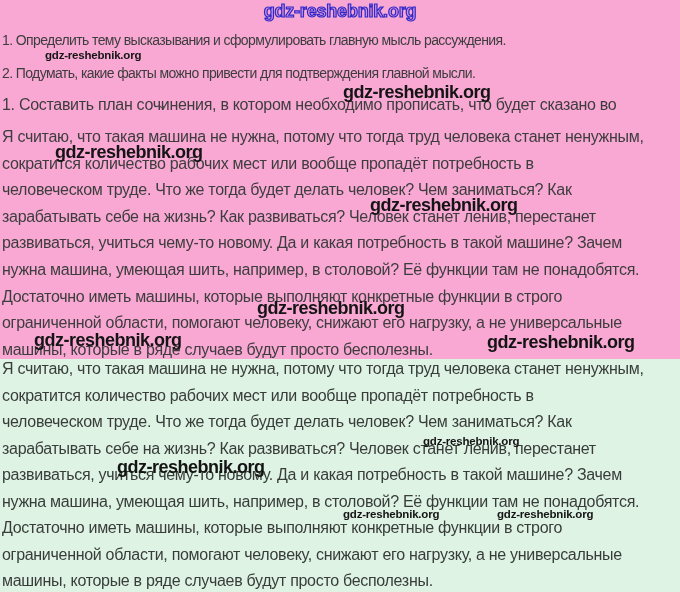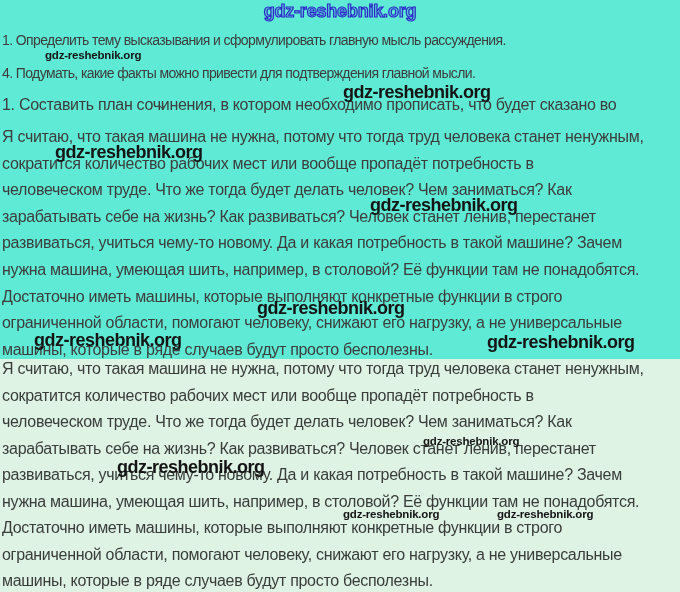--- a/index.html
+++ b/index.html
@@ -1,17 +1,17 @@
 <!DOCTYPE html>
 <html><head>
 <meta charset="utf-8">
 <style>
   html,body{margin:0;padding:0;background:#fff;}
   .page{
-    position:relative;width:680px;height:592px;overflow:hidden;background:#5eead4;
+    position:relative;width:680px;height:592px;overflow:hidden;background:#f9a8d4;
     font-family:"Liberation Sans","DejaVu Sans",sans-serif;color:#3d3d3d;
   }
   
   .wm-blue{
     position:absolute;top:1px;left:0;right:0;text-align:center;
     font-size:18px;font-weight:700;letter-spacing:-0.2px;
     color:rgba(47,40,203,0.18);-webkit-text-stroke:1.2px #2f28cb;
     white-space:nowrap;
   }
   
@@ -42,21 +42,21 @@
 </style>
 </head>
 <body>
 
 <div class="page">
 
   <div class="wm-blue">gdz-reshebnik.org</div>
 
   <div class="plan">
     <div class="plan-line">1. Определить тему высказывания и сформулировать главную мысль рассуждения.</div>
-      <div class="plan-line">4. Подумать, какие факты можно привести для подтверждения главной мысли.</div>
+      <div class="plan-line">2. Подумать, какие факты можно привести для подтверждения главной мысли.</div>
       <div class="plan-line">1. Составить план сочинения, в котором необходимо прописать, что будет сказано во</div>
   </div>
 
   <span class="artifact">˘</span>
 
   <span class="wm wm-sm" style="left:45px;top:50px">gdz-reshebnik.org</span>
   <span class="wm wm-lg" style="left:343px;top:83px">gdz-reshebnik.org</span>
 
   <div class="essay">
     <div class="text-line">Я считаю, что такая машина не нужна, потому что тогда труд человека станет ненужным,</div>

